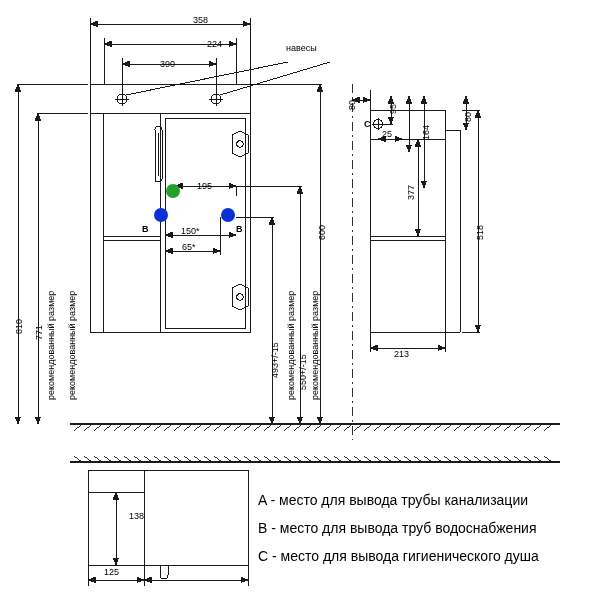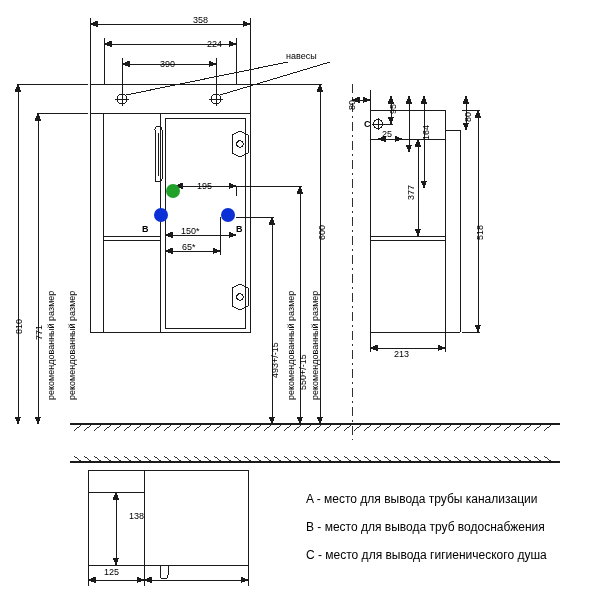--- a/index.html
+++ b/index.html
@@ -20,23 +20,22 @@
     color:#000;
     white-space:nowrap;
     line-height:1;
   }
   .vert{
     transform-origin:0 0;
     transform:rotate(-90deg);
   }
   .legend{
     position:absolute;
-    font-size:12px;
+    font-size:14px;
     white-space:nowrap;
-    margin-left:48px;
   }
 </style>
 </head>
 <body>
 
 <div id="sheet">
 
 <svg width="600" height="600" viewBox="0 0 600 600">
   <g stroke="#1a1a1a" fill="none" stroke-width="1" shape-rendering="crispEdges">
 
@@ -300,21 +299,21 @@
     <line x1="144" y1="580" x2="248" y2="580"></line>
     <path d="M144 580 l7 -2.5 l0 5 z" fill="#1a1a1a"></path>
     <path d="M248 580 l-7 -2.5 l0 5 z" fill="#1a1a1a"></path>
   </g>
 
   <circle cx="173" cy="191" r="7" fill="#22a12a"></circle>
   <circle cx="161" cy="215" r="7" fill="#0b30d6"></circle>
   <circle cx="228" cy="215" r="7" fill="#0b30d6"></circle>
 </svg>
 
-<div class="lbl" style="left:286px;top:52px;">навесы</div>
+<div class="lbl" style="left:286px;top:44px;">навесы</div>
 
 <div class="lbl" style="left:160px;top:12px;margin-top:48px;">390</div>
 <div class="lbl" style="left:160px;top:16px;margin-left:33px;">358</div>
 <div class="lbl" style="left:160px;top:40px;margin-left:47px;">224</div>
 
 <div class="lbl" style="left:197px;top:174px;margin-top:8px;">195</div>
 <div class="lbl" style="left:181px;top:227px;">150*</div>
 <div class="lbl" style="left:182px;top:243px;">65*</div>
 
 <div class="lbl" style="left:142px;top:225px;font-weight:bold;">B</div>

